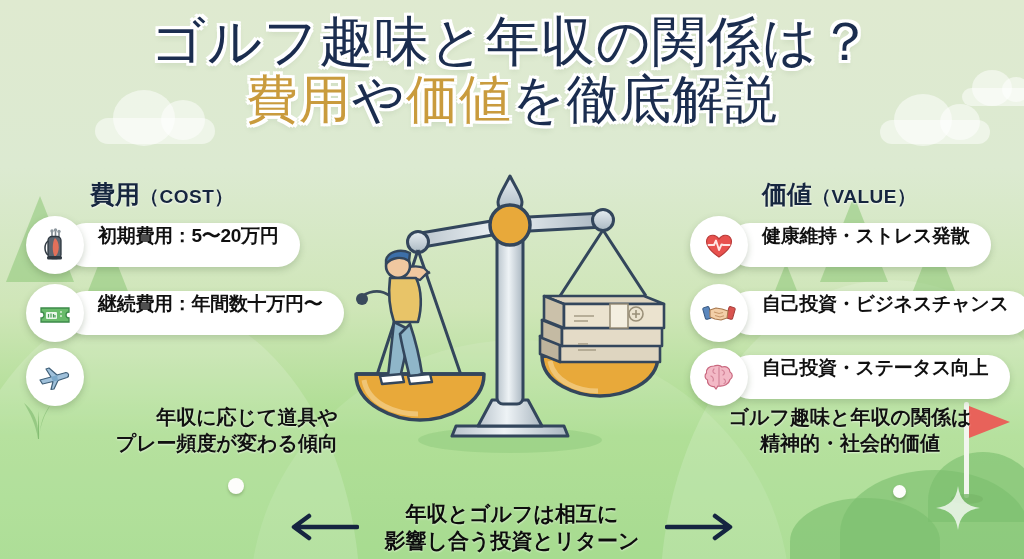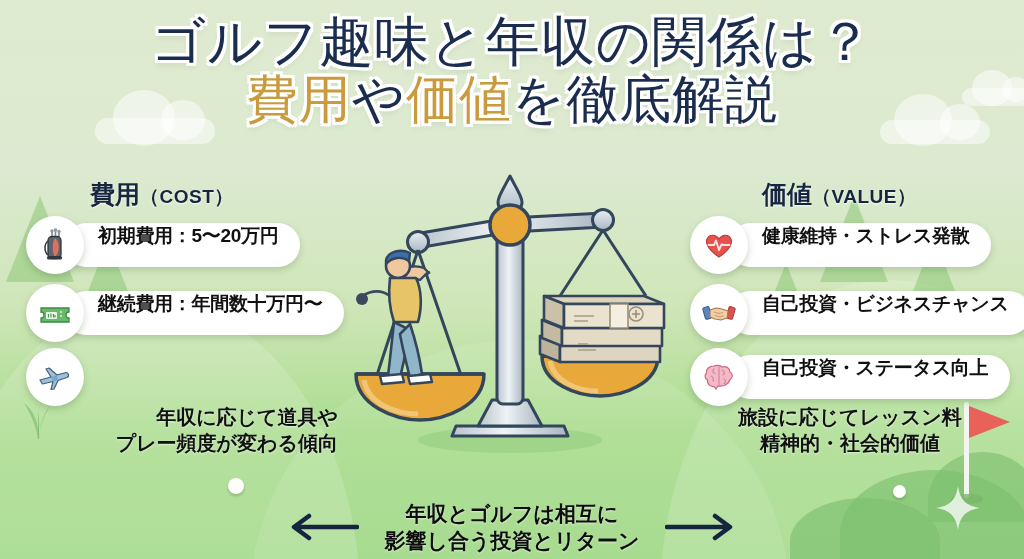--- a/index.html
+++ b/index.html
@@ -284,21 +284,21 @@
         <path d="M12 6 C7 6 4 9 4.5 13 C2 15 3 19 5.5 20 C5 24 8 27 12 26.5 L14 29 L16 26 C22 27 27 24 28 19.5 C31 18 31 13.5 28 12 C28 8 24 5.5 20 7 C18 5 14 5 12 6 Z" fill="#f3b9c6" stroke="#c9687f" stroke-width="1.2"></path>
         <path d="M12 9 C10 11 11 13 13 13.5 M17 7.5 L17 26 M20 10 C23 11 23 14 21 15 M9 16 C11 17 12 19 11 21 M22 19 C24 20 24 23 22 23.5" stroke="#d4859a" stroke-width="1.2" fill="none" stroke-linecap="round"></path>
       </svg>
     </div>
     <div class="pill-body">
       <span class="pill-text">自己投資・ステータス向上</span>
     </div>
   </div>
 
   <div class="sub-cap" id="cap-right">
-    <div>旅設に応じてレッスン料</div>
+    <div>ゴルフ趣味と年収の関係は</div>
     <div>精神的・社会的価値</div>
   </div>
 
   <svg id="scale" width="350" height="290" viewBox="0 0 350 290">
     <defs>
       <linearGradient id="metal" x1="0" y1="0" x2="1" y2="0">
         <stop offset="0%" stop-color="#b9c4cc"></stop>
           <stop offset="45%" stop-color="#eef3f6"></stop>
           <stop offset="100%" stop-color="#a9b6c0"></stop>
       </linearGradient>

